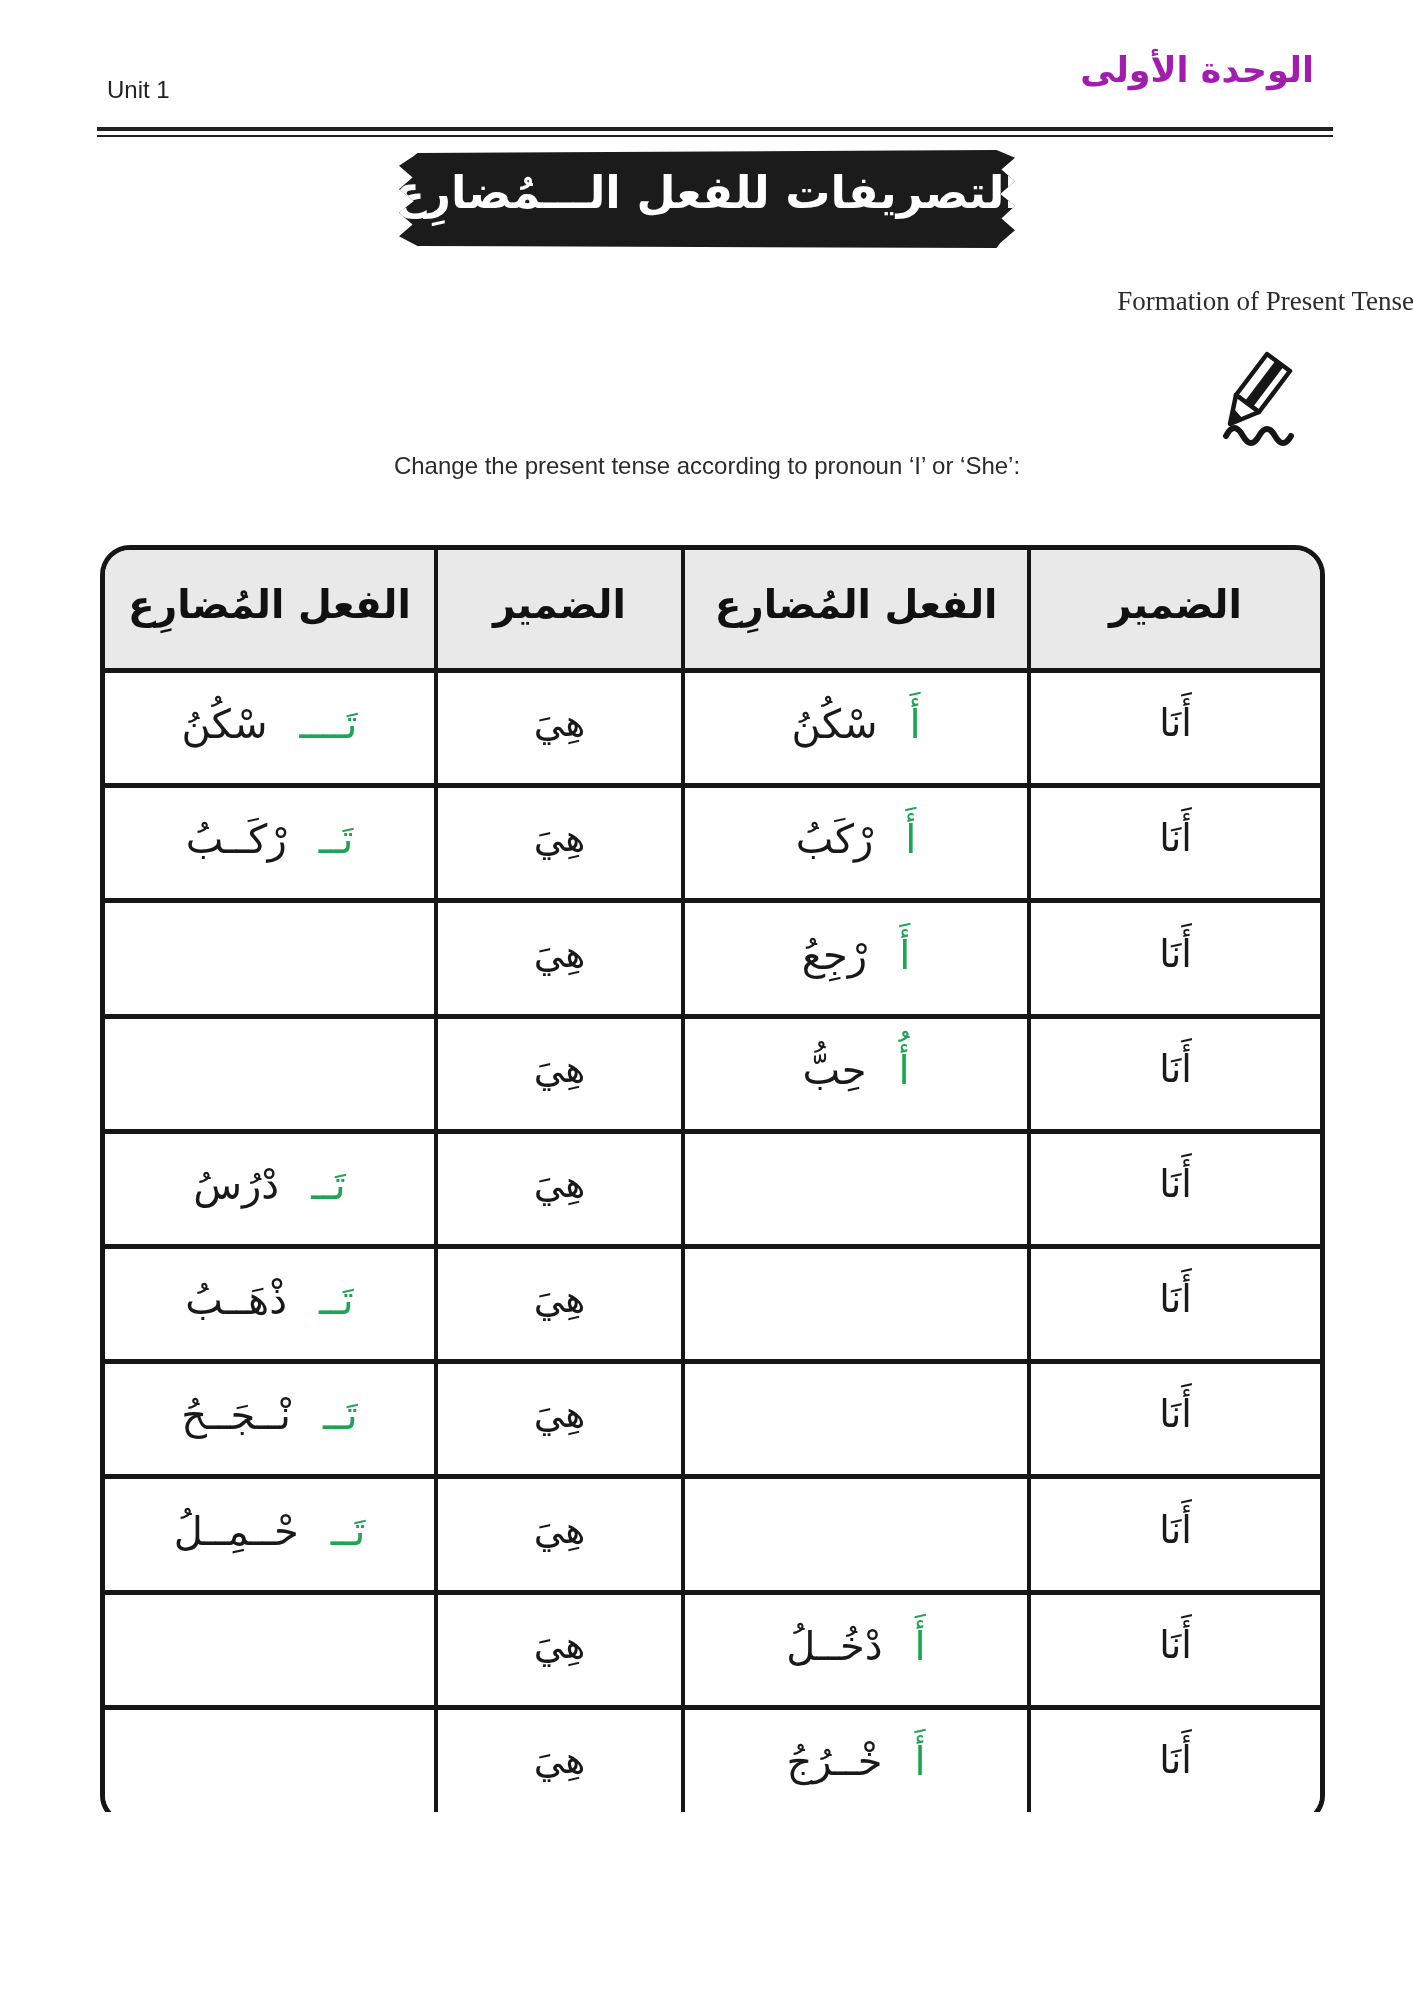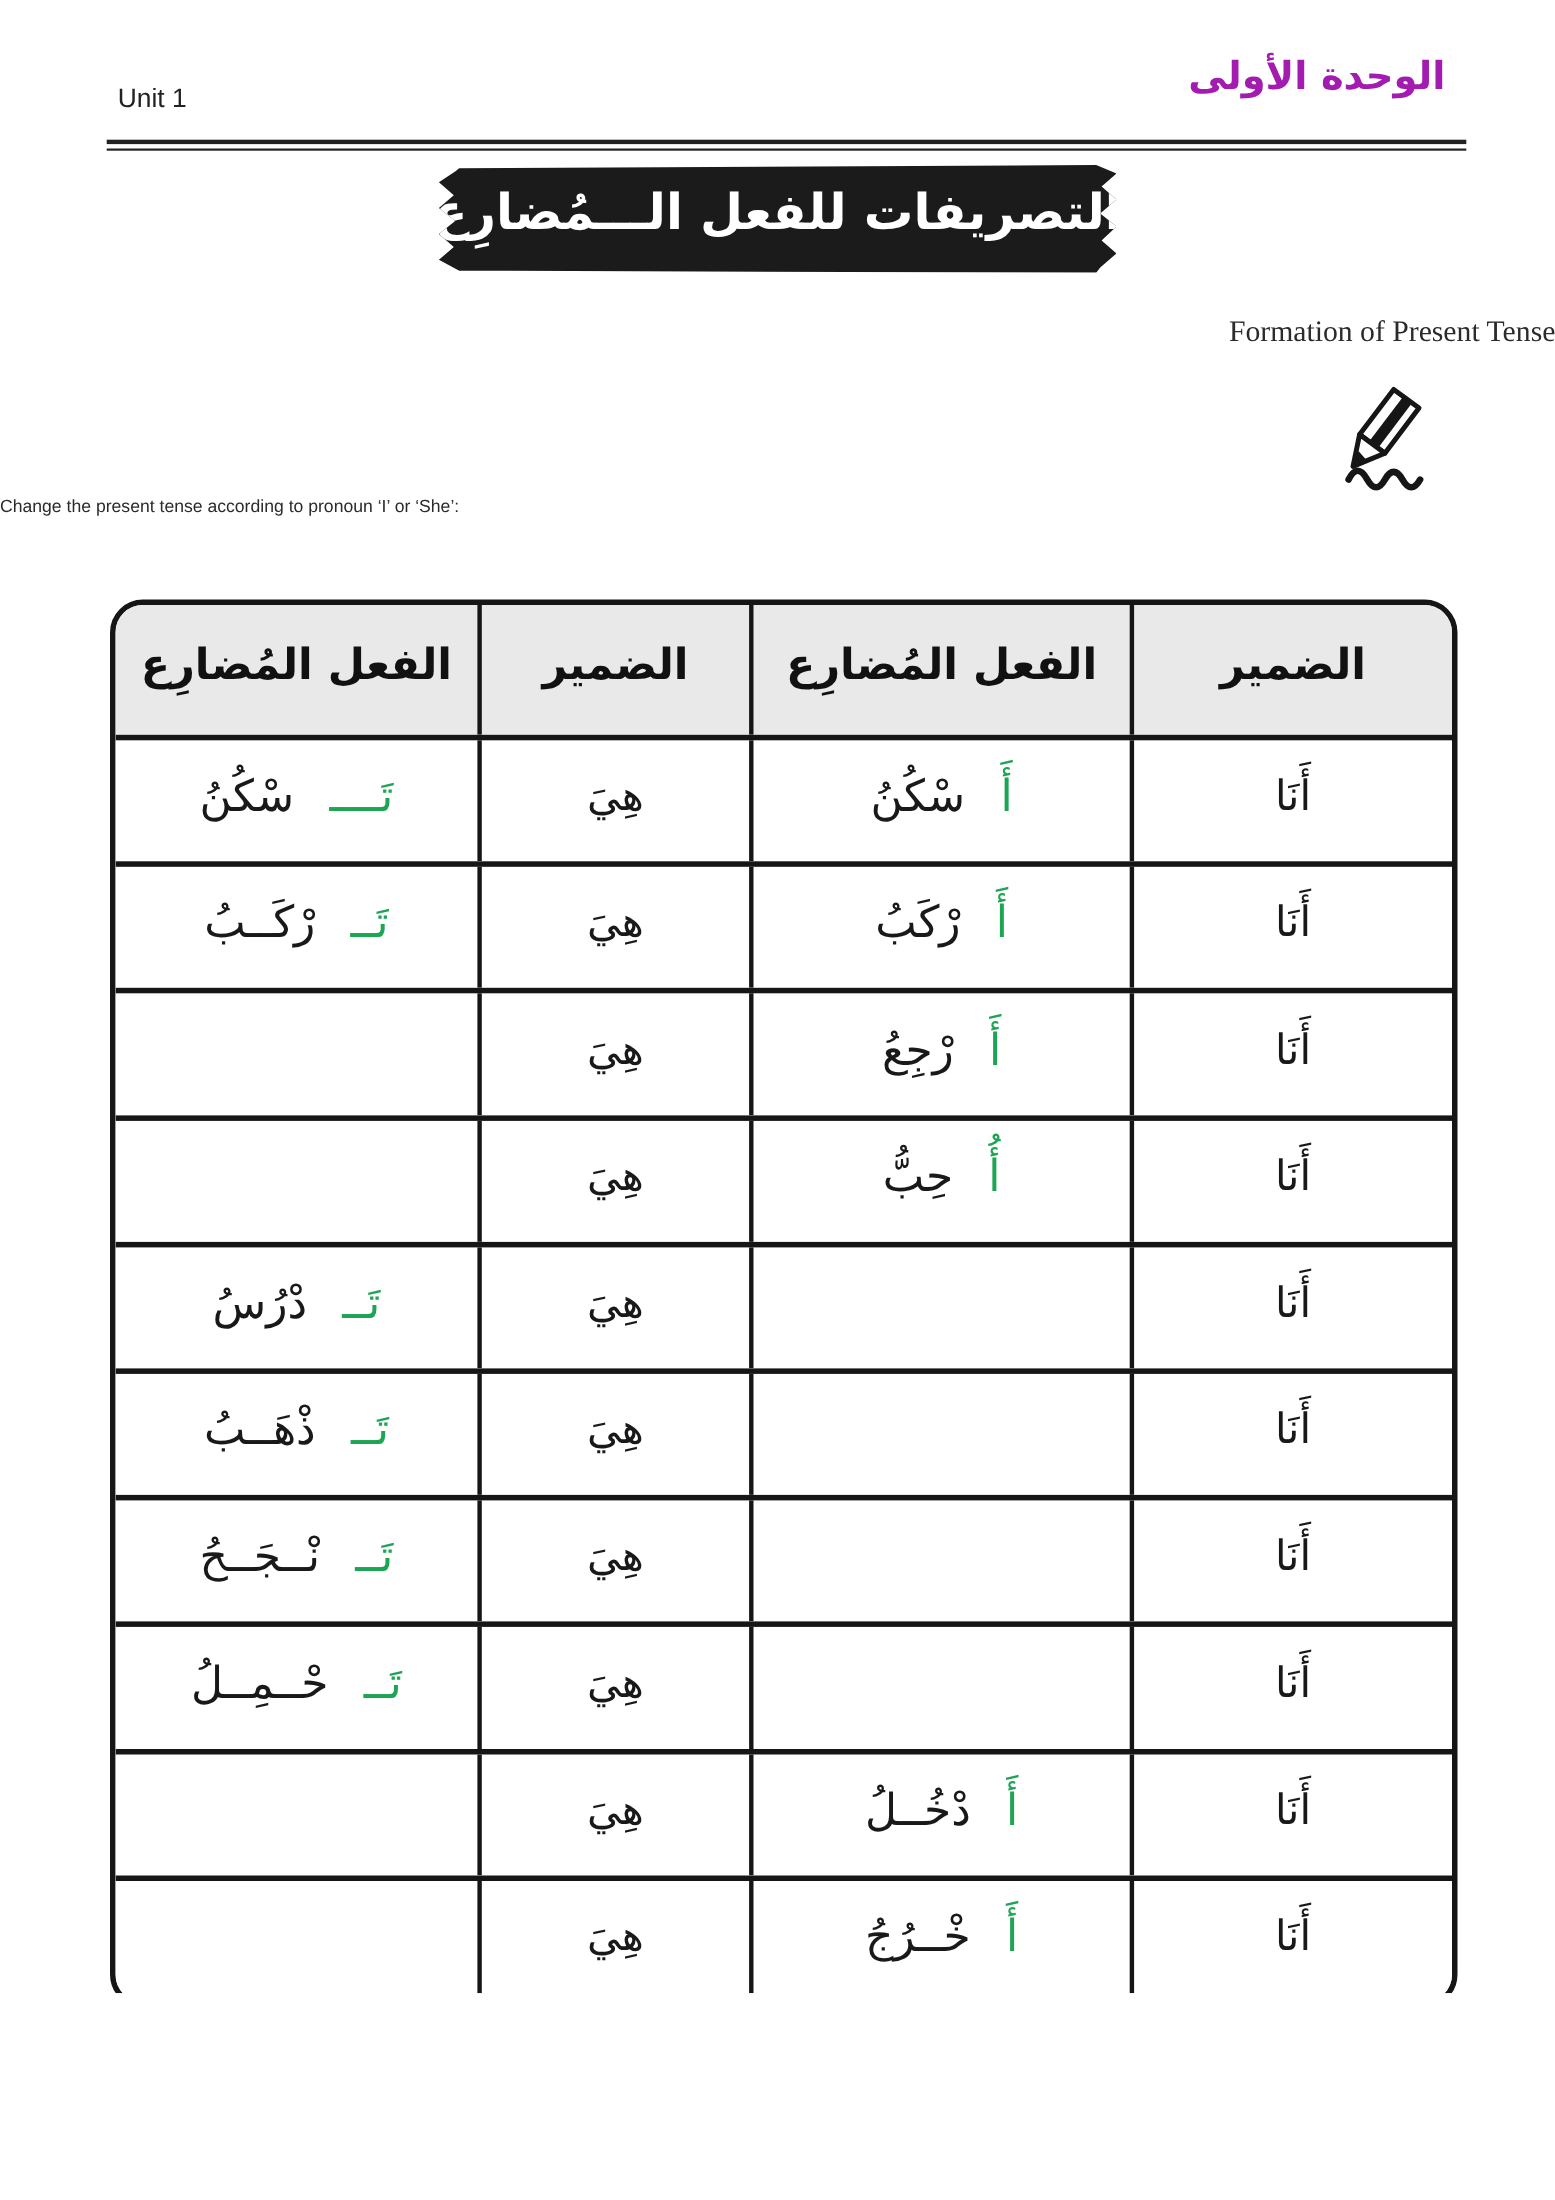--- a/index.html
+++ b/index.html
@@ -24,21 +24,21 @@
   .ribbon-text{color:#fff;font-size:45px;font-weight:bold;direction:rtl;white-space:nowrap;
                line-height:1;padding-bottom:14px;}
   .subtitle-en{position:absolute;left:0;top:286px;width:100%;text-align:right;font-size:27px;
                font-family:Liberation Serif, serif;color:#2b2b2b;}
 
   
   .instr-ar{position:absolute;right:212px;top:372px;font-size:37px;direction:rtl;
             white-space:nowrap;color:#141414;}
   .instr-ar .b{font-weight:bold;}
   .pencil{position:absolute;right:104px;top:348px;width:100px;height:108px;}
-  .instr-en{position:absolute;left:0;top:452px;width:100%;text-align:left;font-size:16px;
+  .instr-en{position:absolute;left:0;top:452px;width:100%;text-align:center;font-size:24px;
             font-family:"Liberation Sans",sans-serif;color:#2b2b2b;}
 
   
   .ctable{position:absolute;left:100px;top:545px;width:1225px;height:1280px;
           border:5px solid #161616;border-radius:30px;overflow:hidden;background:#fff;
           display:flex;flex-direction:column;box-sizing:border-box;}
   .thead{height:118px;flex:none;background:var(--header_bg);}
   .trow{flex:1;border-top:5px solid #161616;background:#fff;}
   .thead,.trow{display:grid;grid-template-columns:290fr 347fr 248fr 334fr;direction:rtl;}
   .cell{display:flex;align-items:center;justify-content:center;direction:rtl;overflow:hidden;}

